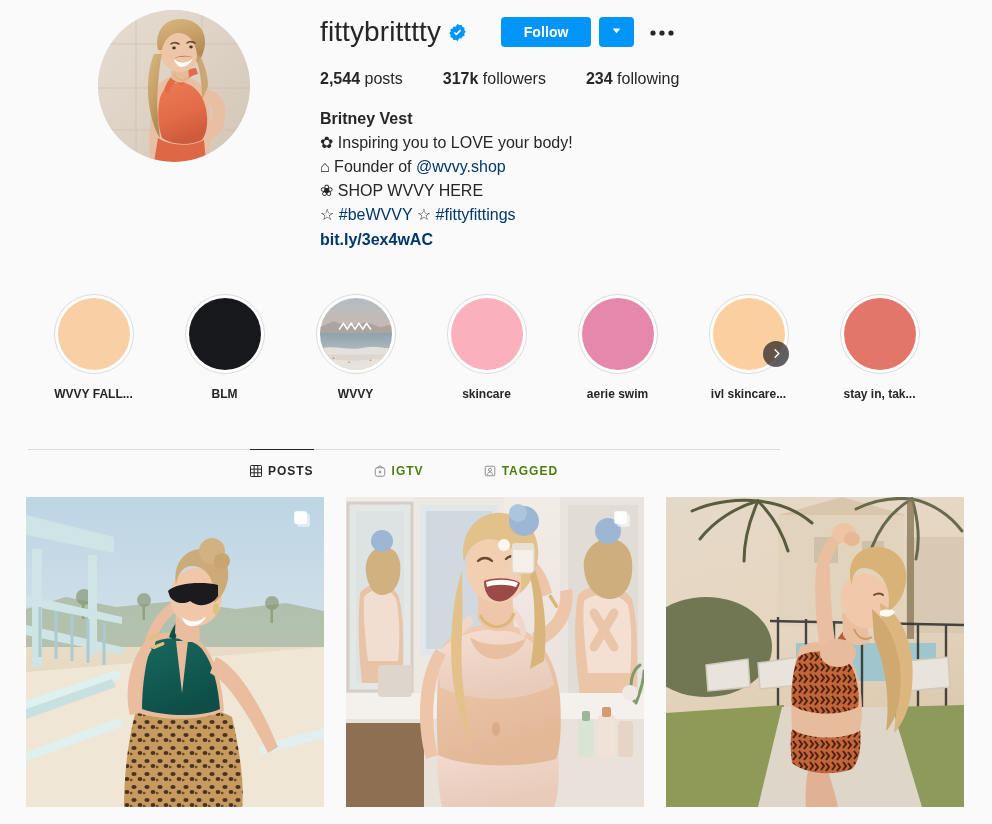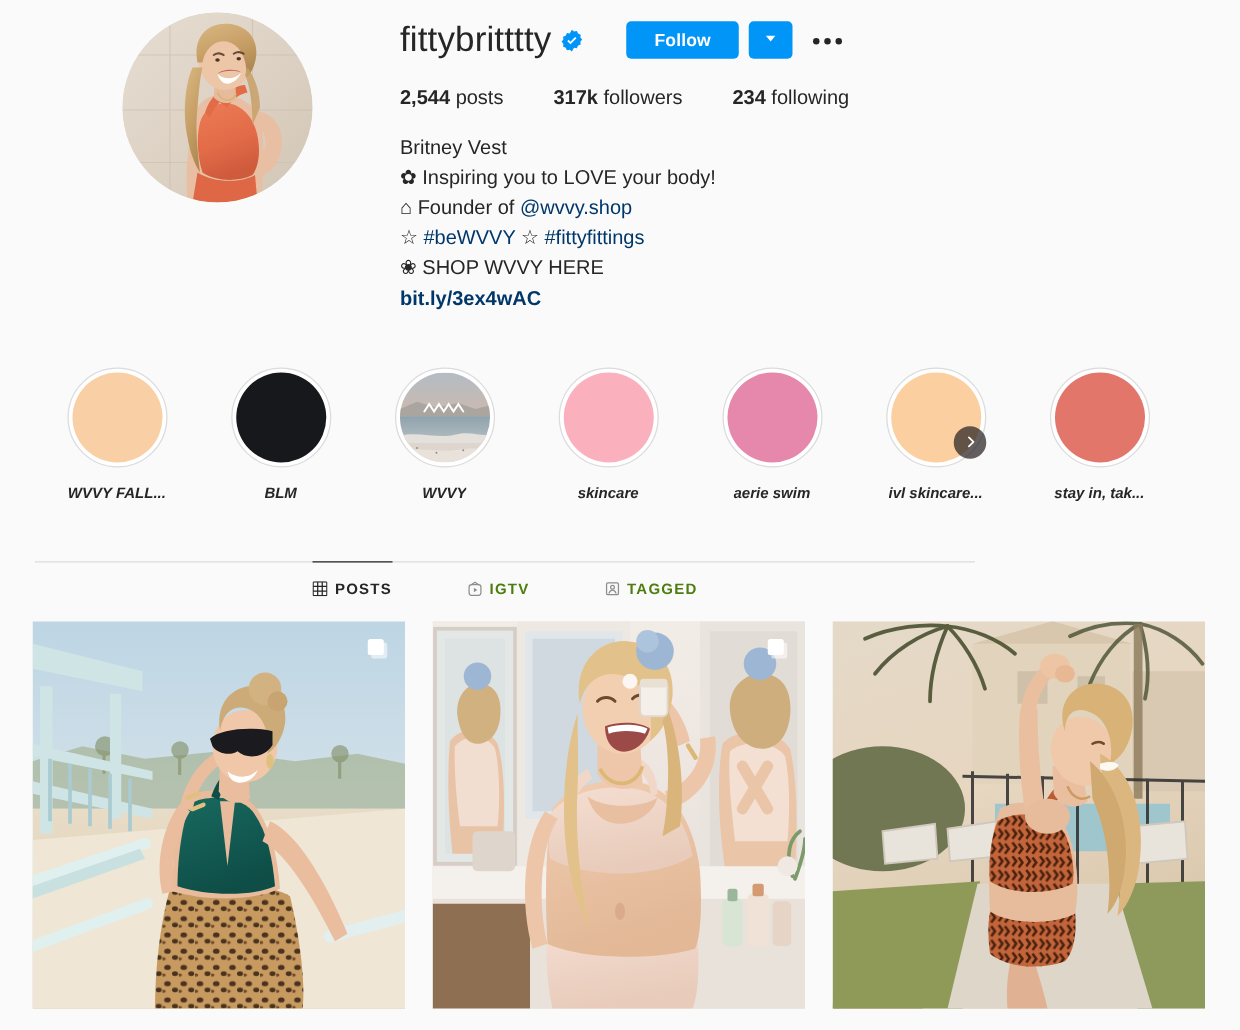--- a/index.html
+++ b/index.html
@@ -129,21 +129,21 @@
   .stat:last-child { margin-right: 0; }
   .stat-num { font-weight: bold; }
   .stat-label { font-weight: 400; }
 
   .bio {
     margin-top: 18px;
     font-size: 16px;
     line-height: 24px;
     color: #262626;
   }
-  .bio-name { font-weight: normal; display: block; }
+  .bio-name { font-weight: bold; display: block; }
   .bio-line { display: block; }
   .bio-link, .bio-mention, .bio-tag {
     color: #00376b;
     text-decoration: none;
     cursor: pointer;
   }
   .bio-url {
     display: block;
     color: #00376b;
     font-weight: bold;
@@ -193,21 +193,20 @@
   .h-label {
     margin-top: 12px;
     font-size: 12px;
     font-weight: bold;
     color: #262626;
     text-align: center;
     white-space: nowrap;
     overflow: hidden;
     max-width: 118px;
     line-height: 16px;
-    font-style: italic;
   }
 
   .scroll-next {
     position: absolute;
     right: 19px;
     top: 47px;
     width: 26px;
     height: 26px;
     border-radius: 50%;
     background: rgba(40,35,35,0.72);
@@ -392,23 +391,23 @@
         <span class="stat"><span class="stat-num">234</span> <span class="stat-label">following</span></span>
       </div>
 
       <div class="bio">
         <span class="bio-name">Britney Vest</span>
 
         <span class="bio-line"><span>✿</span><span> Inspiring you to LOVE your body!</span></span>
 
         <span class="bio-line"><span>⌂</span><span> Founder of </span><a class="bio-mention">@wvvy.shop</a></span>
 
+        <span class="bio-line"><span>❀</span><span> SHOP WVVY HERE</span></span>
+
         <span class="bio-line"><span>☆</span><span> </span><a class="bio-tag">#beWVVY</a><span> ☆ </span><a class="bio-tag">#fittyfittings</a></span>
-
-        <span class="bio-line"><span>❀</span><span> SHOP WVVY HERE</span></span>
 
         <a class="bio-url">bit.ly/3ex4wAC</a>
       </div>
 
     </div>
   </div>
 
   <div class="highlights">
 
     <div class="highlight">

